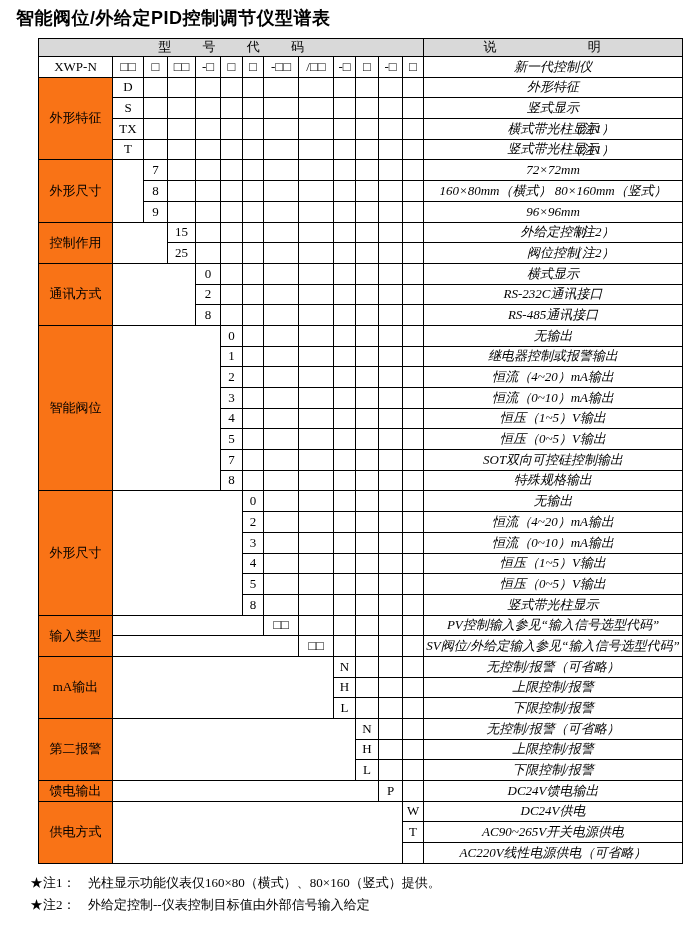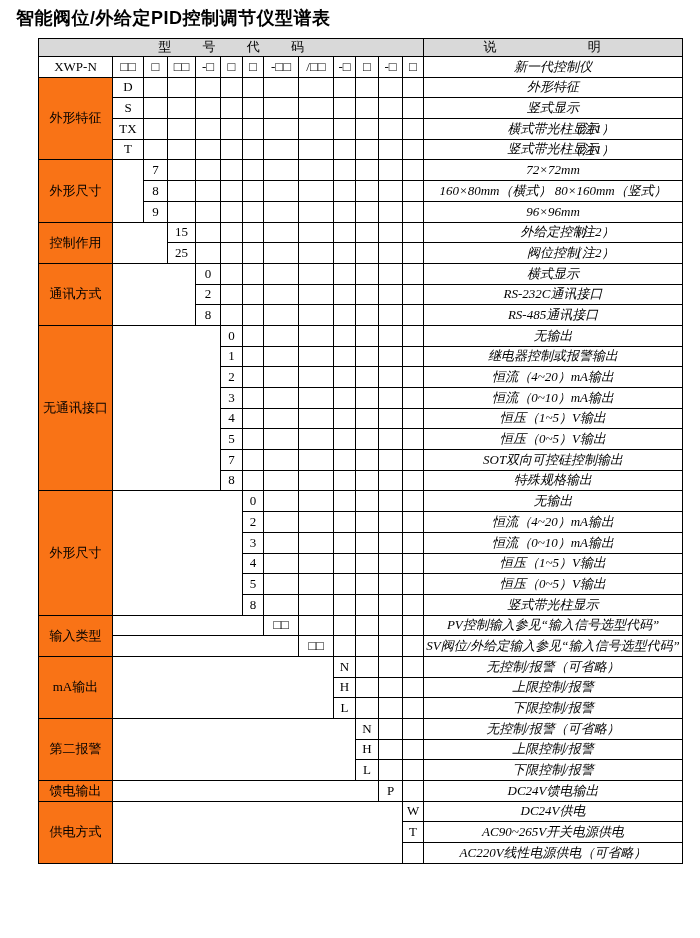--- a/index.html
+++ b/index.html
@@ -251,21 +251,21 @@
         <td class="empty"></td>
         <td class="empty"></td>
         <td class="empty"></td>
         <td class="empty"></td>
         <td class="empty"></td>
         <td class="empty"></td>
         <td class="empty"></td>
         <td class="desc">RS-485通讯接口</td>
       </tr>
       <tr>
-        <td class="cat" rowspan="8">无通讯接口</td>
+        <td class="cat" rowspan="8">智能阀位</td>
         <td class="blank" colspan="4" rowspan="8"></td>
         <td class="code">0</td>
         <td class="empty"></td>
         <td class="empty"></td>
         <td class="empty"></td>
         <td class="empty"></td>
         <td class="empty"></td>
         <td class="empty"></td>
         <td class="empty"></td>
         <td class="desc">无输出</td>
@@ -490,13 +490,15 @@
         <td class="desc">AC90~265V开关电源供电</td>
       </tr>
       <tr>
         <td class="code"></td>
         <td class="desc">AC220V线性电源供电（可省略）</td>
       </tr>
     </tbody>
 </table>
 
 <div class="notes" id="notes">
+    <div class="note-line"><span class="marker">★注1：</span><span>光柱显示功能仪表仅160×80（横式）、80×160（竖式）提供。</span></div>
+    <div class="note-line"><span class="marker">★注2：</span><span>外给定控制--仪表控制目标值由外部信号输入给定</span></div>
   </div>
 
 </body></html>

